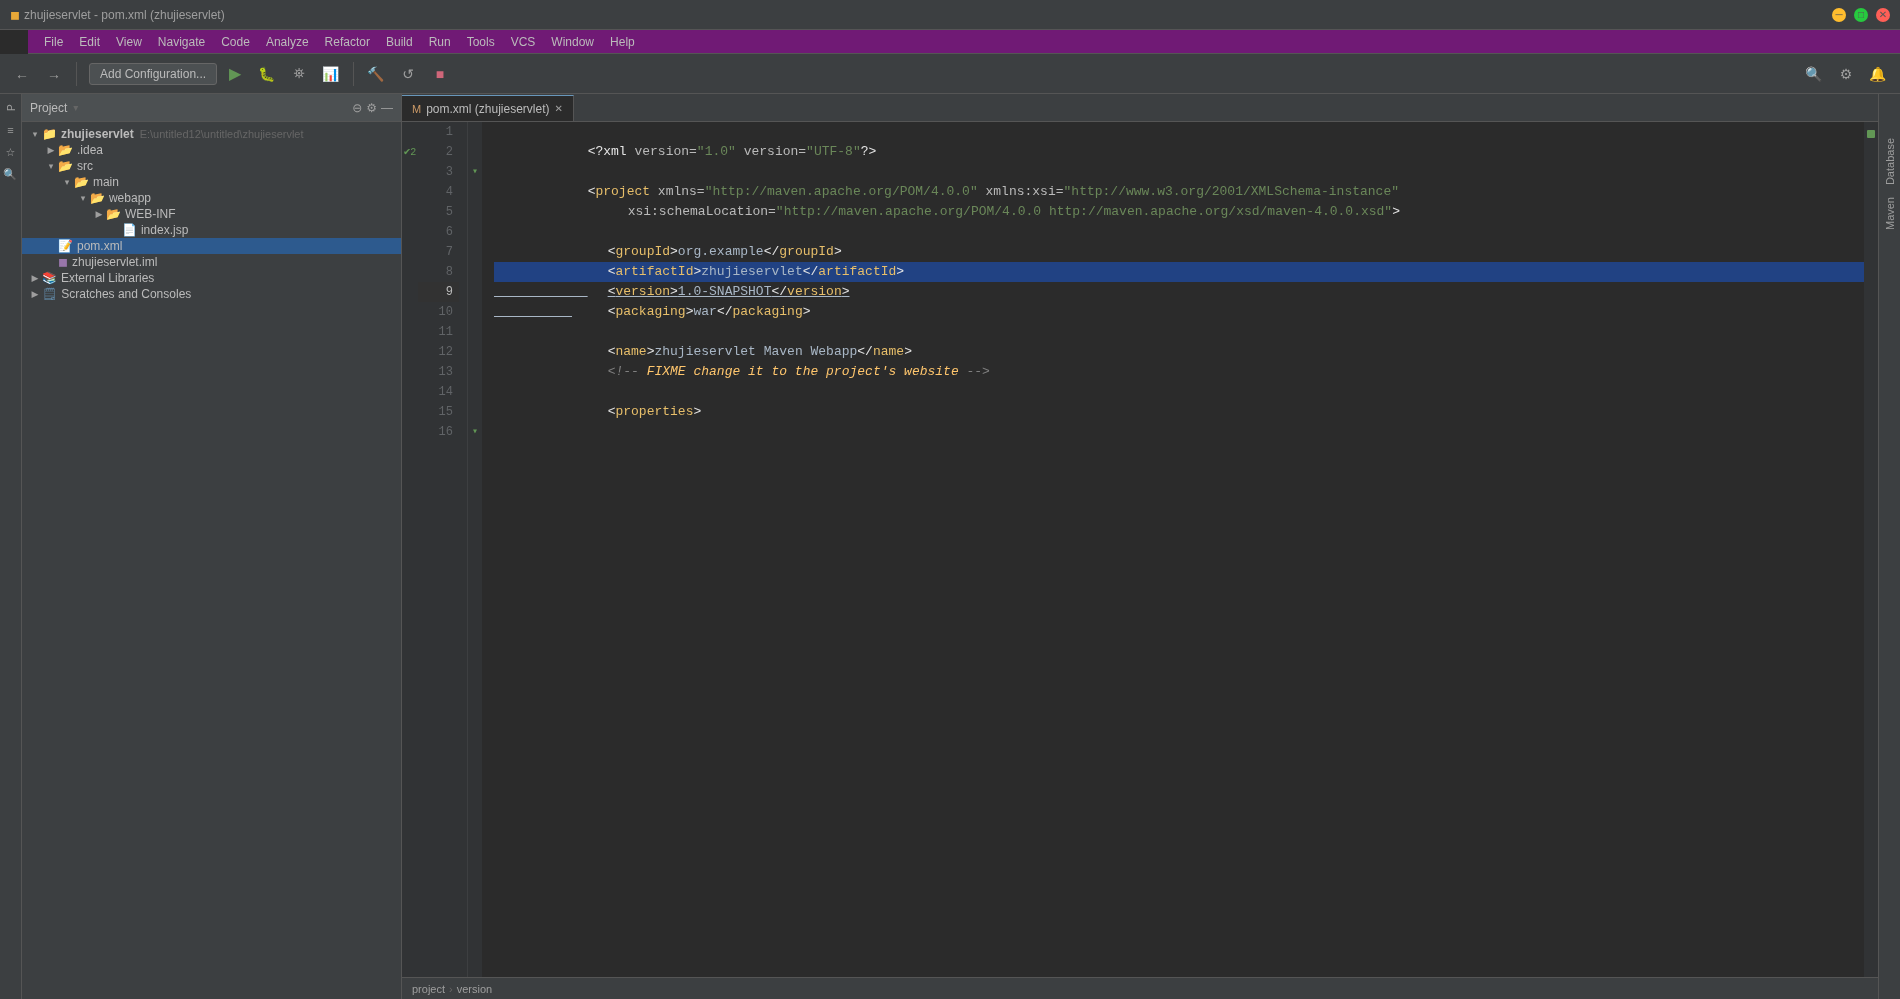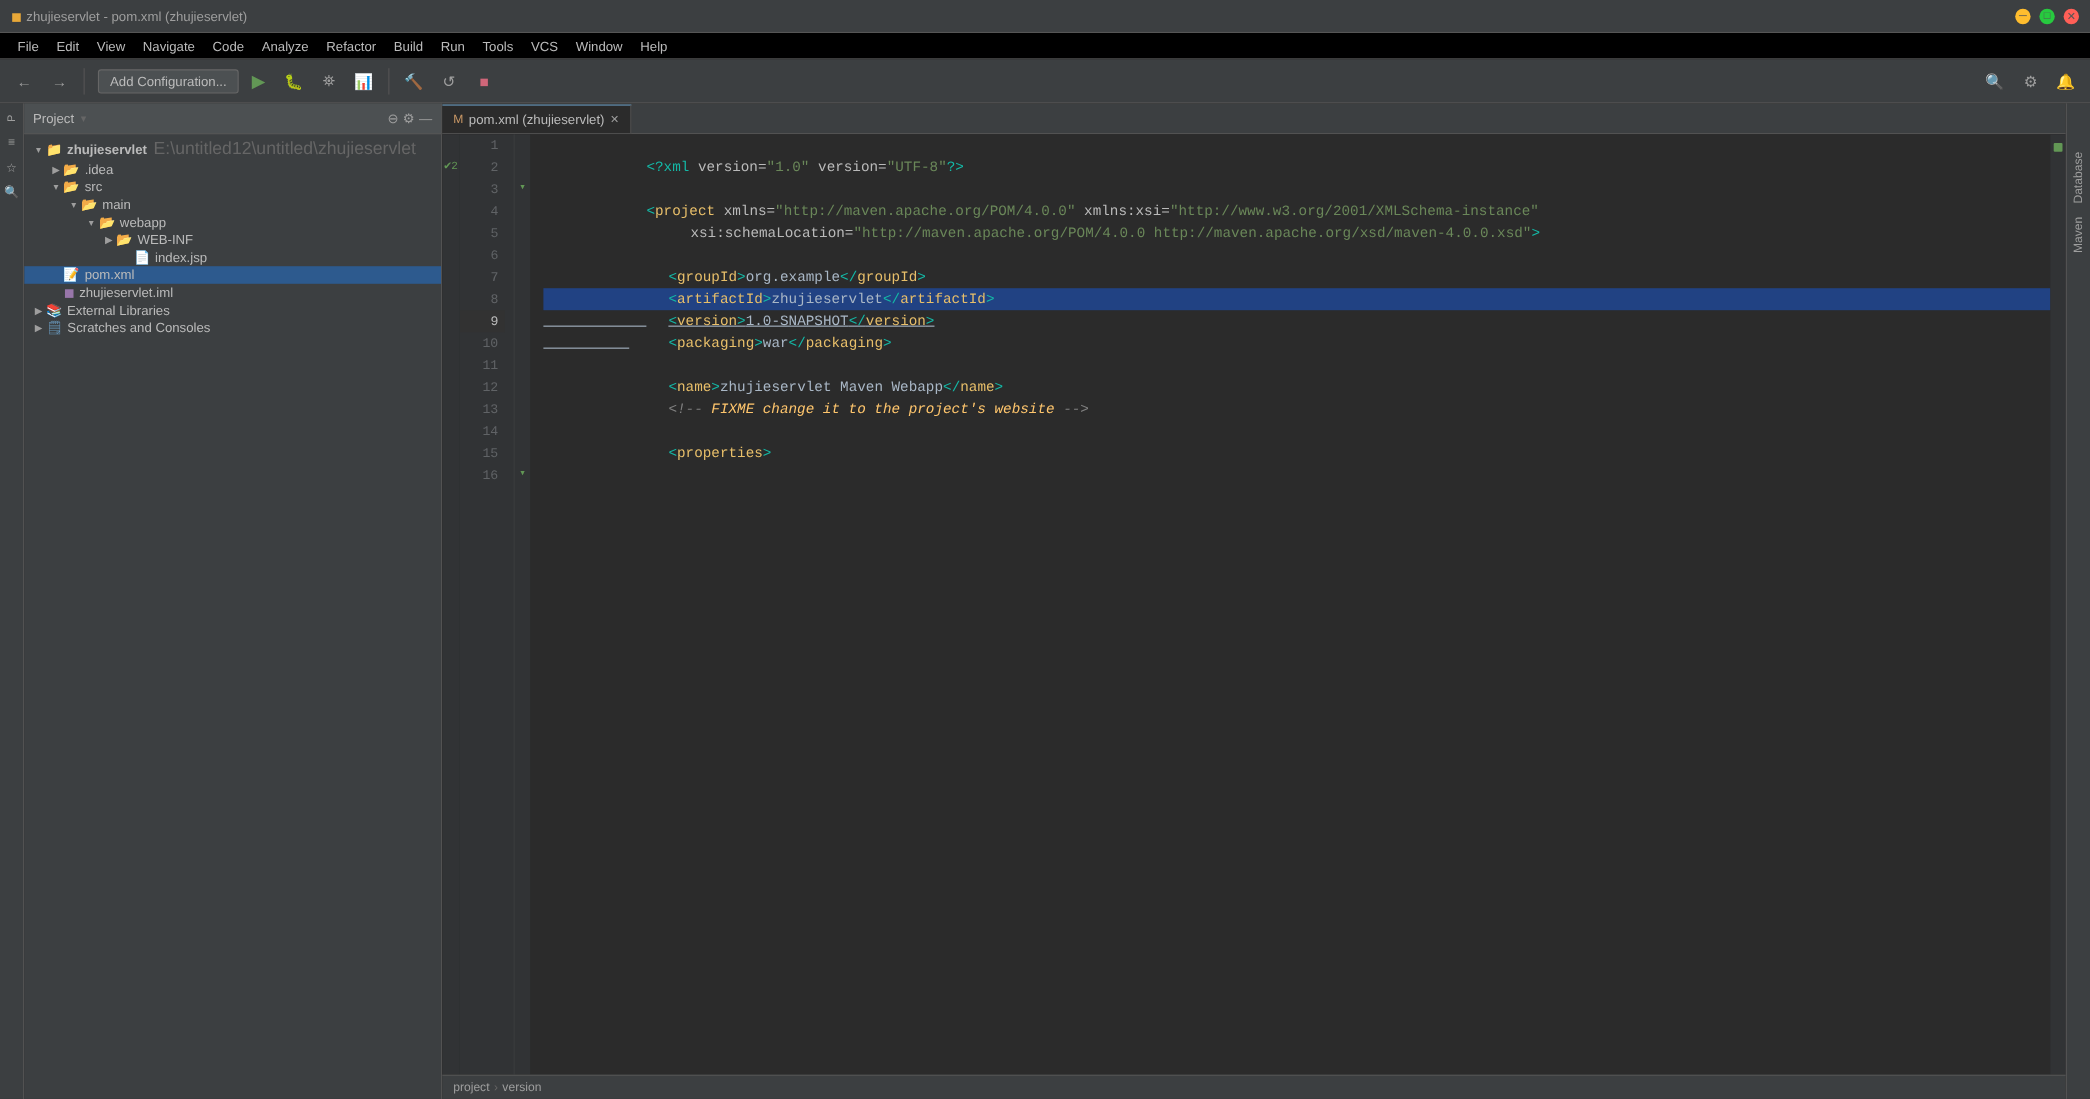--- a/index.html
+++ b/index.html
@@ -214,21 +214,21 @@
     }
     .code-line {
       height: 20px;
       line-height: 20px;
       white-space: pre;
     }
     .code-line.selected-line { background: #214283; text-decoration: underline; }
 
     
     .xml-tag { color: #e8bf6a; }
-    .xml-bracket { color: #14b8a6; }
+    .xml-bracket { color: #e5e5e5; }
     .xml-attr { color: #bababa; }
     .xml-val { color: #6a8759; }
     .xml-text { color: #a9b7c6; }
     .xml-comment { color: #808080; font-style: italic; }
     .xml-comment-fixme { color: #ffc66d; font-style: italic; }
     .xml-url { color: #287bde; text-decoration: underline; }
 
     
     .breadcrumb-bar {
       height: 22px;
@@ -305,21 +305,21 @@
   <div class="title-center">
     
   </div>
   <div class="window-controls">
     <div class="window-btn win-minimize">─</div>
     <div class="window-btn win-maximize">□</div>
     <div class="window-btn win-close">✕</div>
   </div>
 </div>
 
-<div style="height:24px; background:#000000; display:flex; align-items:center; padding:0 8px; border-bottom:1px solid #555;">
+<div style="height:24px; background:#701a75; display:flex; align-items:center; padding:0 8px; border-bottom:1px solid #555;margin-left:28px;">
   <div style="display:flex; gap:2px;">
     <span class="title-bar" style="height:auto; padding:0; border:none; background:none; gap:0;">
       <span class="menu-item">File</span>
       <span class="menu-item">Edit</span>
       <span class="menu-item">View</span>
       <span class="menu-item">Navigate</span>
       <span class="menu-item">Code</span>
       <span class="menu-item">Analyze</span>
       <span class="menu-item">Refactor</span>
       <span class="menu-item">Build</span>
@@ -371,21 +371,21 @@
         <span class="project-header-icon">—</span>
       </div>
     </div>
 
     <div class="file-tree">
 
       <div class="tree-item" style="padding-left:6px;">
         <span class="tree-arrow">▾</span>
         <span class="tree-icon" style="color:#e8a838;">📁</span>
         <span style="font-weight:bold; color:#bbbbbb;">zhujieservlet</span>
-        <span style="color:#666; margin-left:6px; font-size:16px;">E:\untitled12\untitled\zhujieservlet</span>
+        <span style="color:#666; margin-left:6px; font-size:11px;">E:\untitled12\untitled\zhujieservlet</span>
       </div>
 
       <div class="tree-item" style="padding-left:22px;">
         <span class="tree-arrow">▶</span>
         <span class="tree-icon folder">📂</span>
         <span>.idea</span>
       </div>
 
       <div class="tree-item" style="padding-left:22px;">
         <span class="tree-arrow">▾</span>

